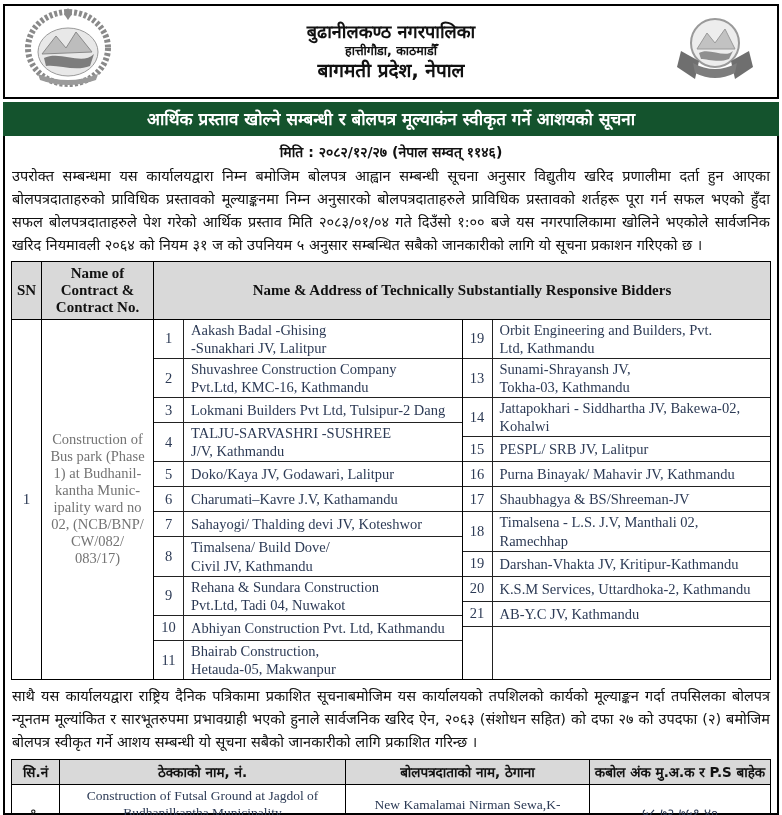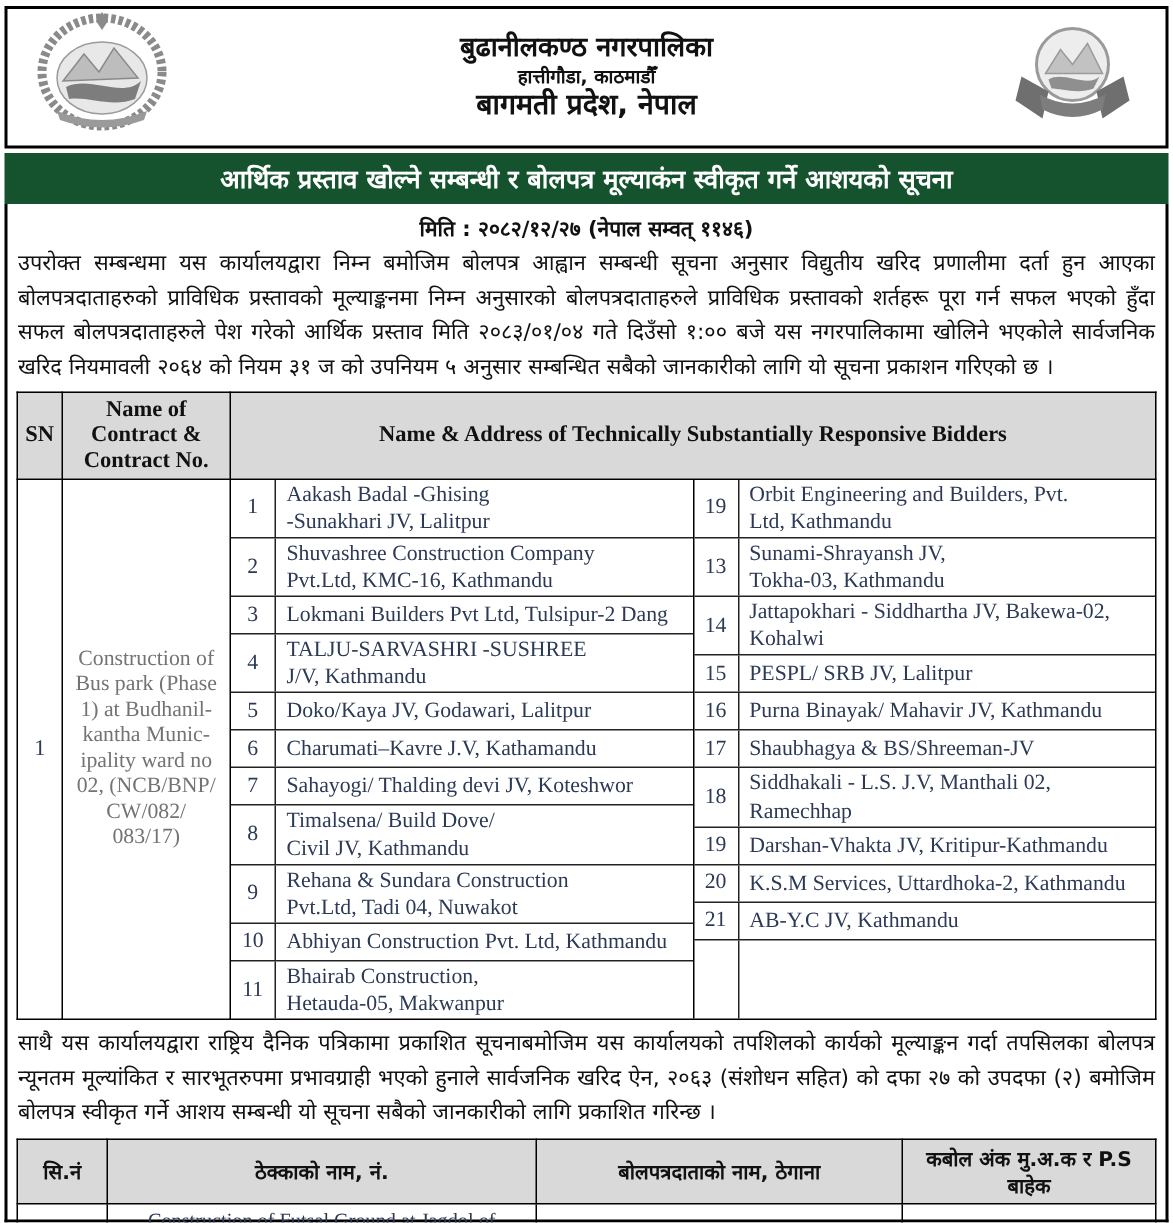--- a/index.html
+++ b/index.html
@@ -82,21 +82,21 @@
 
   
   .para2 { margin-top:5px; }
 
   
   table.award-table { border-collapse:collapse; width:100%; margin-top:5px; }
   table.award-table th, table.award-table td { border:1.5px solid #000; }
   table.award-table th {
     background:#d9d9d9; font-size:13.5px; font-weight:bold; text-align:center; padding:3px 4px;
   }
-  th.aw-sn { width:60px; }
+  th.aw-sn { width:48px; }
   th.aw-contract { width:286px; }
   th.aw-bidder { width:244px; }
   table.award-table td {
     text-align:center; vertical-align:middle; padding:2px 4px;
     font-size:13.5px;
   }
   td.aw-contract-cell, td.aw-bidder-cell {
     font-family:"Liberation Serif","DejaVu Serif",serif; font-size:14.5px; color:#2c3a55;
     white-space:pre-line; line-height:1.3;
   }
@@ -256,21 +256,21 @@
                     <div class="bname">Purna Binayak/ Mahavir JV, Kathmandu</div>
                   </div>
 
                   <div class="brow">
                     <div class="bnum">17</div>
                     <div class="bname">Shaubhagya &amp; BS/Shreeman-JV</div>
                   </div>
 
                   <div class="brow">
                     <div class="bnum">18</div>
-                    <div class="bname">Siddhakali - L.S. J.V, Manthali 02, Ramechhap</div>
+                    <div class="bname">Timalsena - L.S. J.V, Manthali 02, Ramechhap</div>
                   </div>
 
                   <div class="brow">
                     <div class="bnum">19</div>
                     <div class="bname">Darshan-Vhakta JV, Kritipur-Kathmandu</div>
                   </div>
 
                   <div class="brow">
                     <div class="bnum">20</div>
                     <div class="bname">K.S.M Services, Uttardhoka-2, Kathmandu</div>

